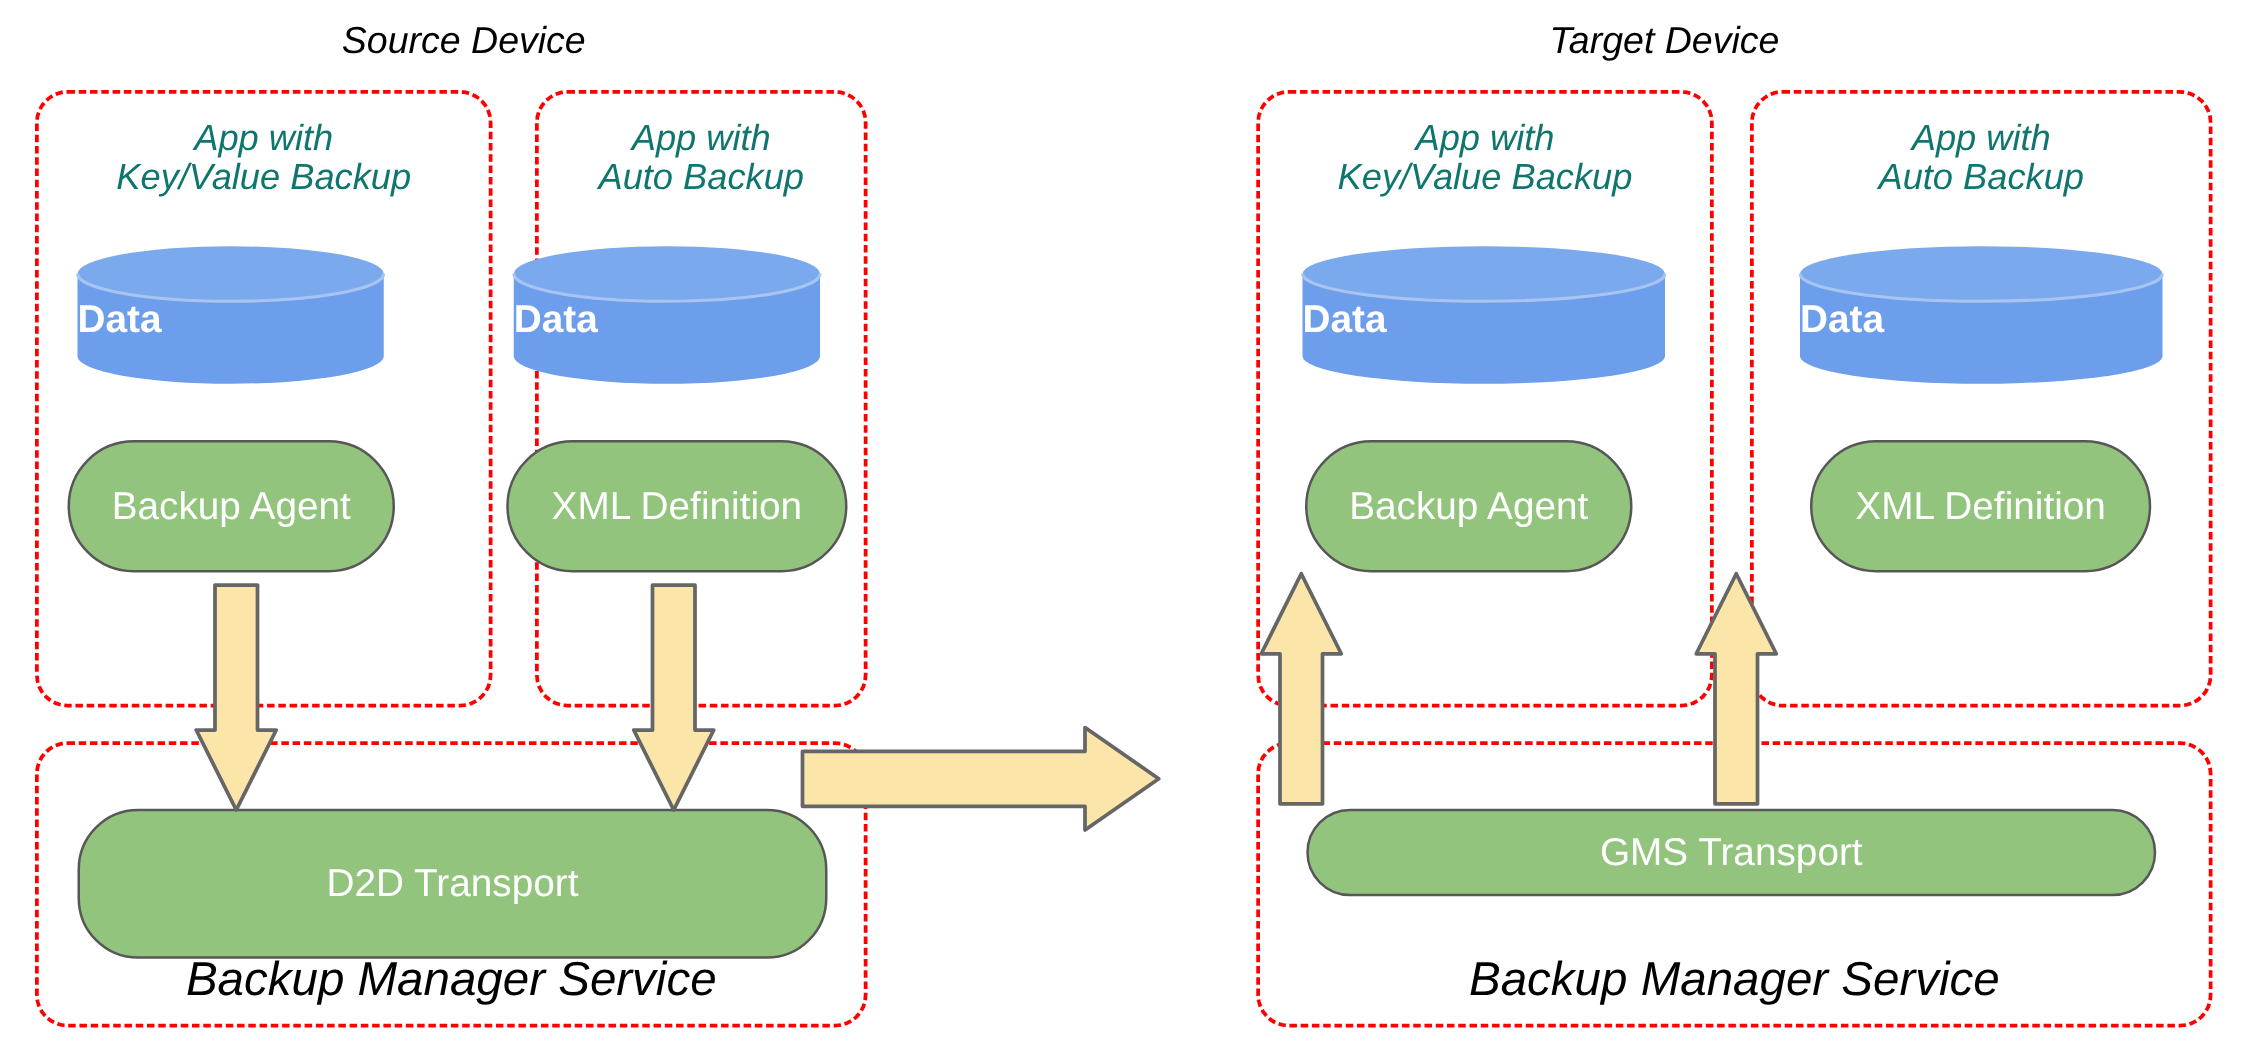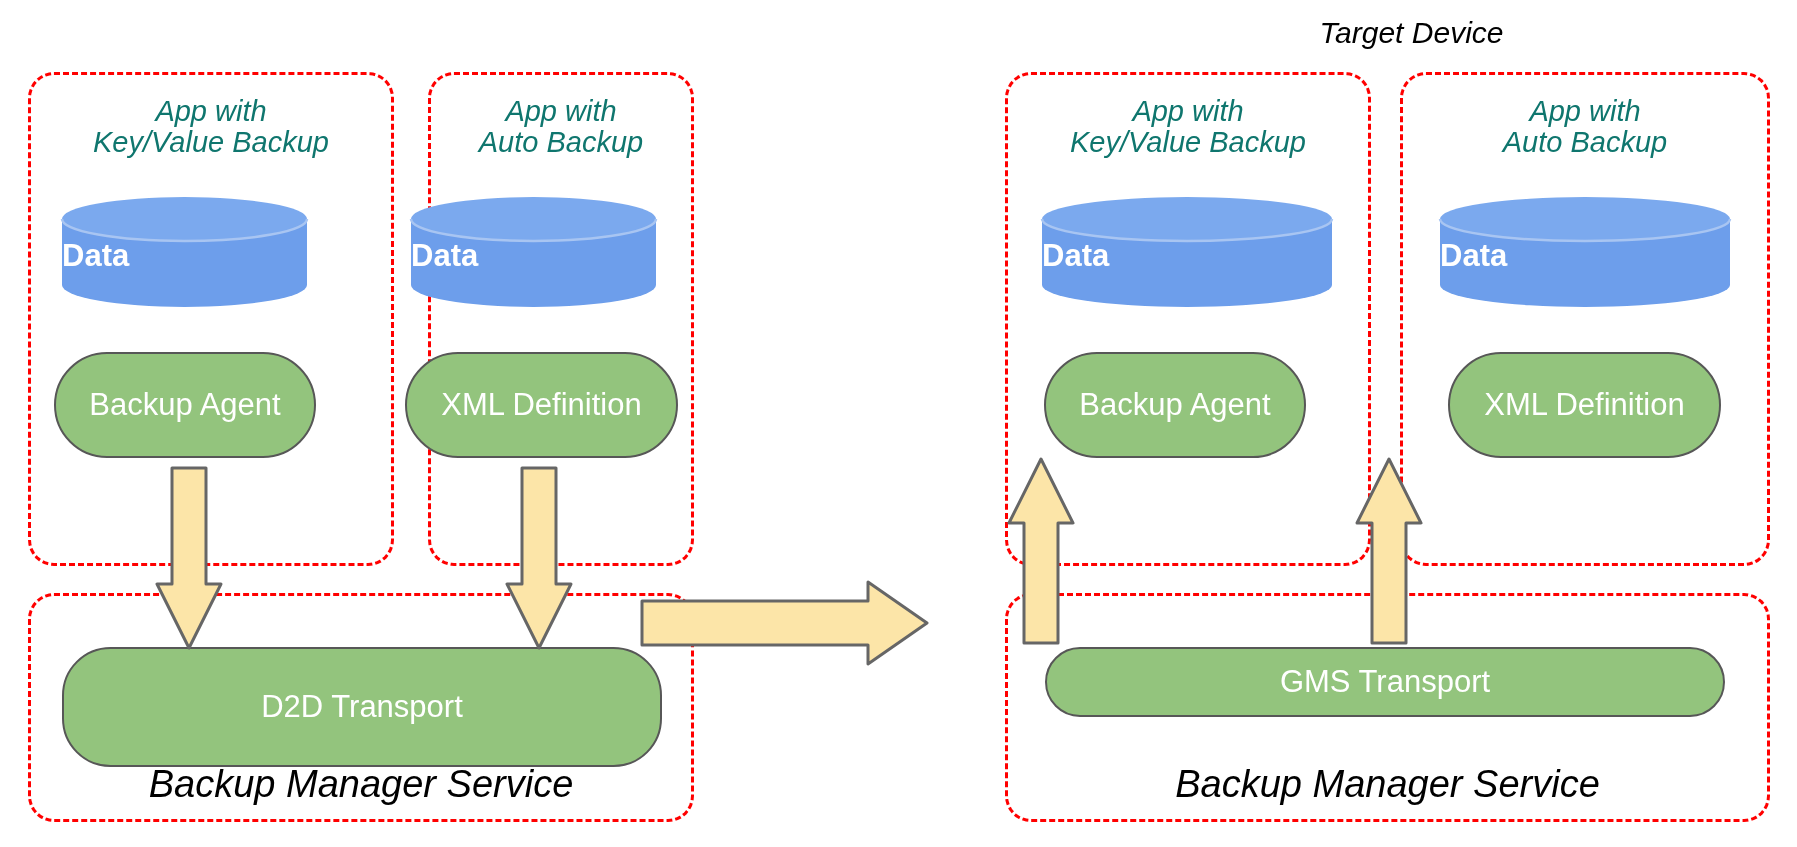--- a/index.html
+++ b/index.html
@@ -99,21 +99,22 @@
   .arrow {
     position: absolute;
   }
   .arrow svg { display: block; }
 </style>
 </head>
 <body>
 
 <div id="canvas">
 
-  <div class="device-title" style="left:1029px; top:16px; width:765px;">Target Device</div>
+  <div class="device-title" style="left:28px; top:16px; width:686px;">Source Device</div>
+  <div class="device-title" style="left:949px; top:16px; width:765px;">Target Device</div>
 
   <div class="dashed-box" style="left:28px; top:72px; width:366px; height:494px;"></div>
 
   <div class="app-caption" style="left:28px; top:96px; width:366px;">
     <span>App with</span><br>
     <span>Key/Value Backup</span>
   </div>
 
   <div class="cylinder" style="left:62px; top:197px; width:245px; height:110px;">
     <svg width="245" height="110" viewBox="0 0 245 110">

